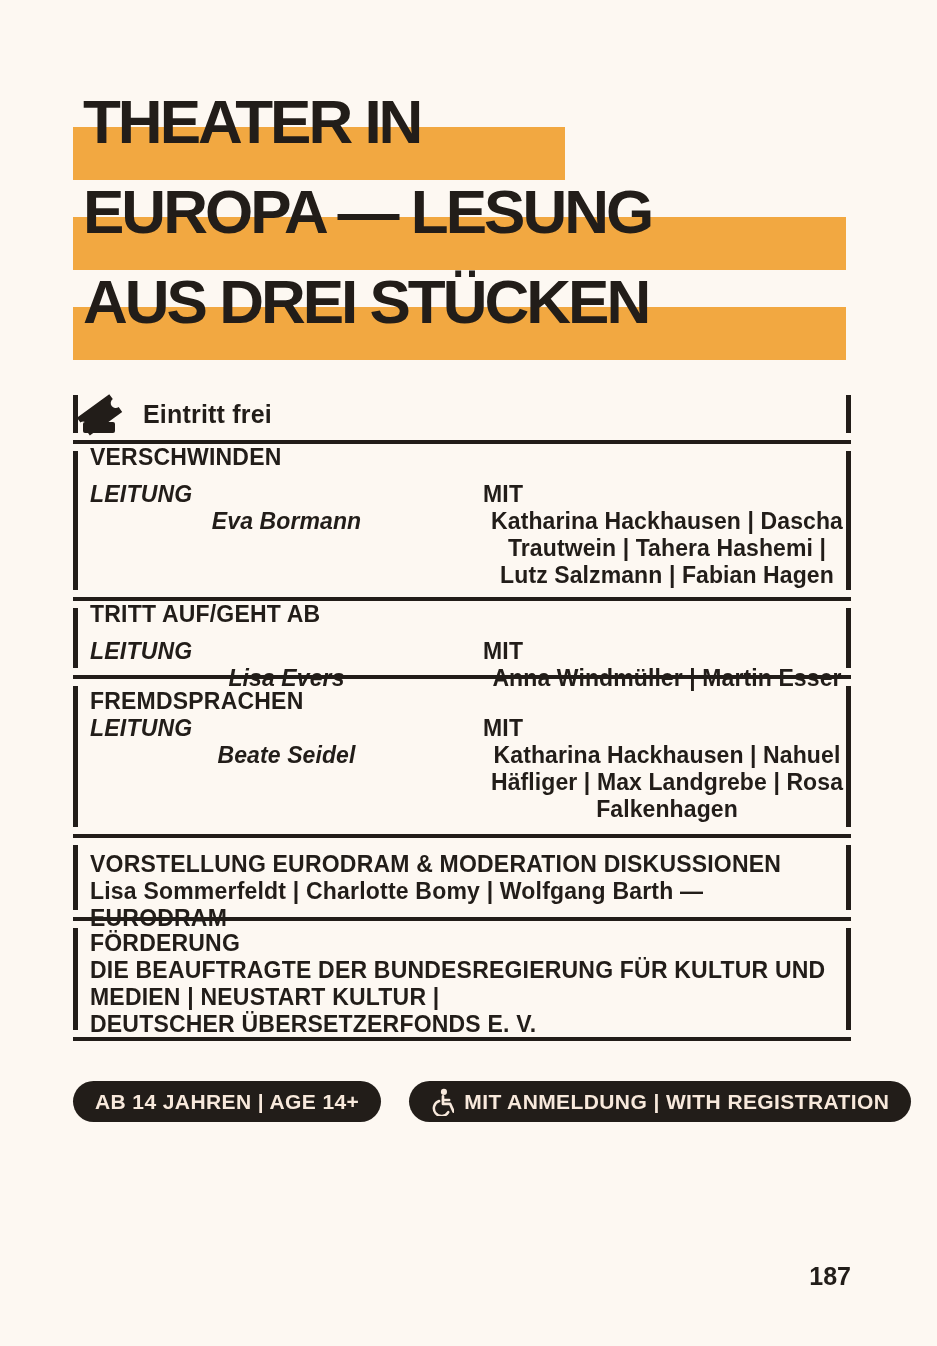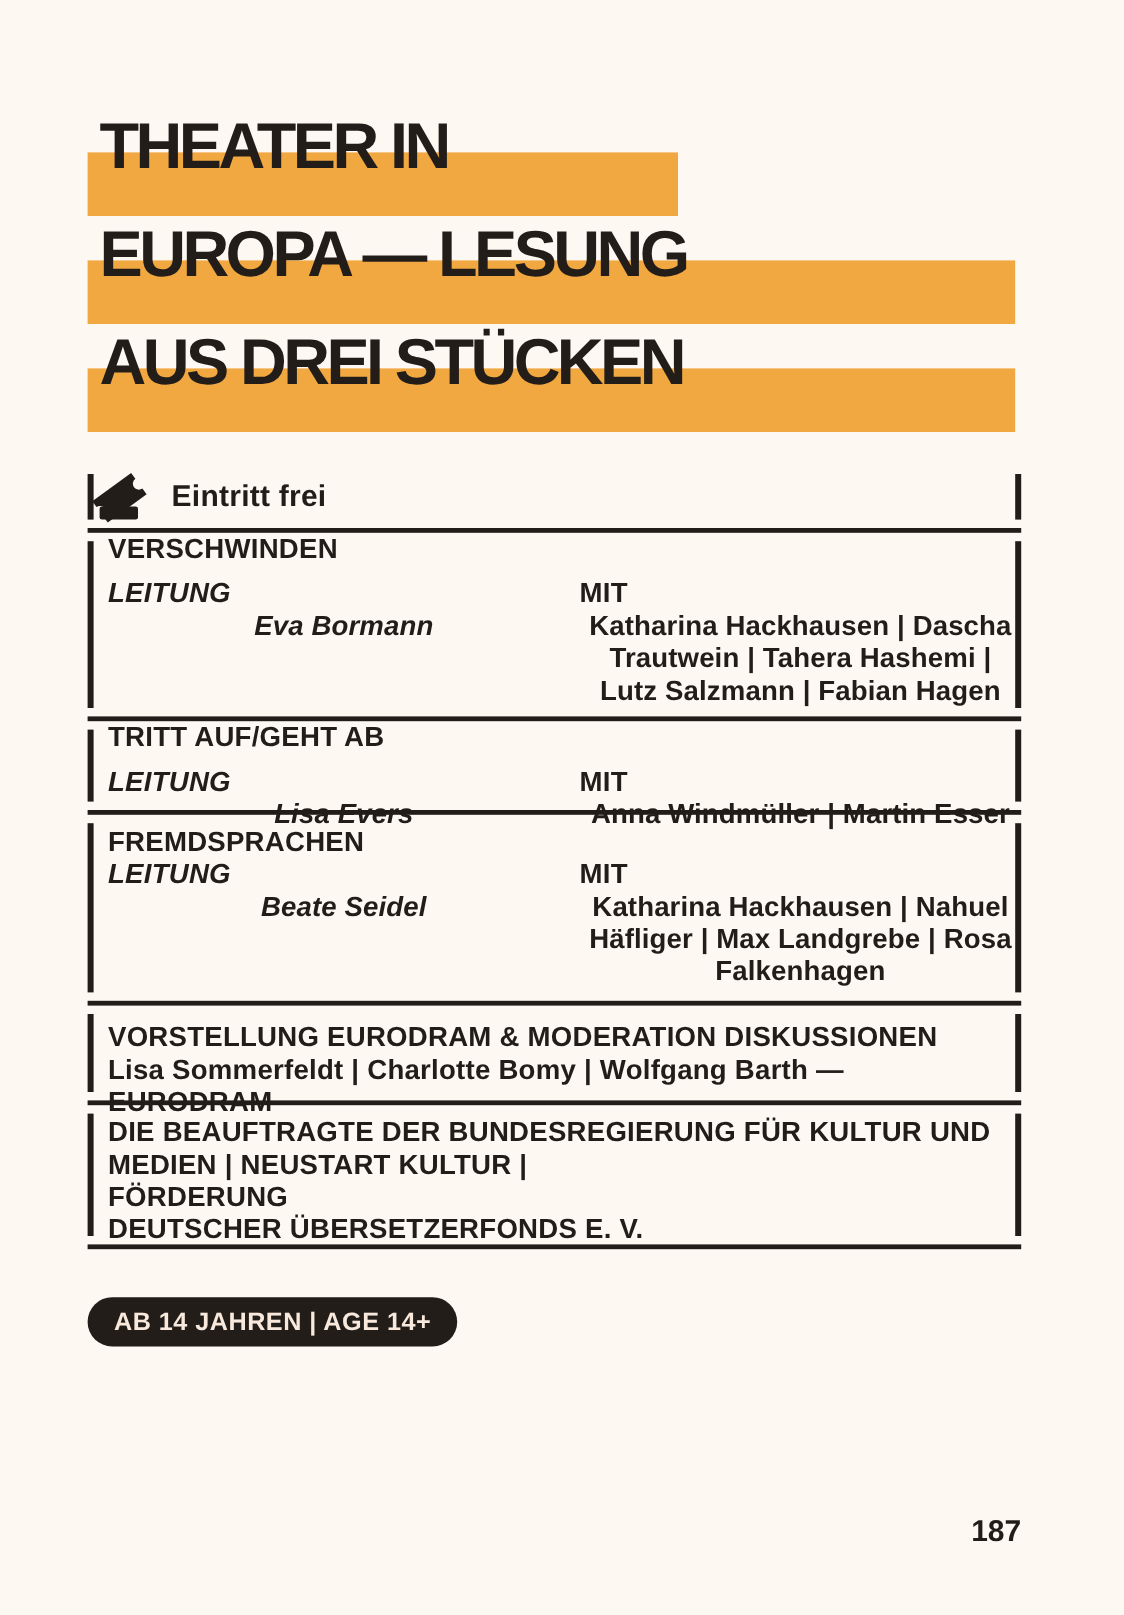--- a/index.html
+++ b/index.html
@@ -13,21 +13,21 @@
 
   
   .title{margin-top:77px;}
   .title-line{position:relative;height:90px;white-space:nowrap;}
   .title-line .hl{position:absolute;left:0;top:50px;height:53px;z-index:0;}
   .hl-1{width:492px;}
   .hl-2{width:773px;}
   .hl-3{width:773px;}
   .title-line .txt{
     position:relative;z-index:1;
-    font-size:54px;font-weight:bold;letter-spacing:-3px;
+    font-size:62px;font-weight:bold;letter-spacing:-3px;
     line-height:90px;padding-left:10px;
   }
 
   
   .row{position:relative;border-bottom:4px solid #221D19;box-sizing:content-box;}
   .row::before,.row::after{
     content:"";position:absolute;width:5px;top:7px;bottom:7px;background:#221D19;
   }
   .row::before{left:0;}
   .row::after{right:0;}
@@ -148,26 +148,37 @@
       </div>
     </div>
   </section>
 
   <section class="row textblock s6">
     <div class="line">VORSTELLUNG EURODRAM &amp; MODERATION DISKUSSIONEN</div>
     <div class="line">Lisa Sommerfeldt | Charlotte Bomy | Wolfgang Barth — EURODRAM</div>
   </section>
 
   <section class="row textblock s7" style="padding-top:9px;">
+    <div class="line">FÖRDERUNG</div>
     <div class="line">DIE BEAUFTRAGTE DER BUNDESREGIERUNG FÜR KULTUR UND MEDIEN | NEUSTART KULTUR |</div>
-    <div class="line">FÖRDERUNG</div>
     <div class="line">DEUTSCHER ÜBERSETZERFONDS E. V.</div>
   </section>
 
   <div class="badges">
     <div class="badge">
       <span>AB 14 JAHREN | AGE 14+</span>
+    </div>
+    <div class="badge">
+      <span class="bicon">
+        <svg width="23" height="28" viewBox="0 0 24 29">
+          <circle cx="13.5" cy="4" r="3.2" fill="#F8E9DC"></circle>
+          <path d="M12.5 8.5 v8 h7.5 l3.5 8" stroke="#F8E9DC" stroke-width="2.8" fill="none" stroke-linecap="round" stroke-linejoin="round"></path>
+          <path d="M12.5 12.5 h6.5" stroke="#F8E9DC" stroke-width="2.6" stroke-linecap="round"></path>
+          <path d="M8.5 13.5 a8 8 0 1 0 9.5 11.5" stroke="#F8E9DC" stroke-width="2.6" fill="none" stroke-linecap="round"></path>
+        </svg>
+      </span>
+      <span>MIT ANMELDUNG | WITH REGISTRATION</span>
     </div>
   </div>
 
 </div>
 
 <div class="page-number">187</div>
 
 </body></html>

